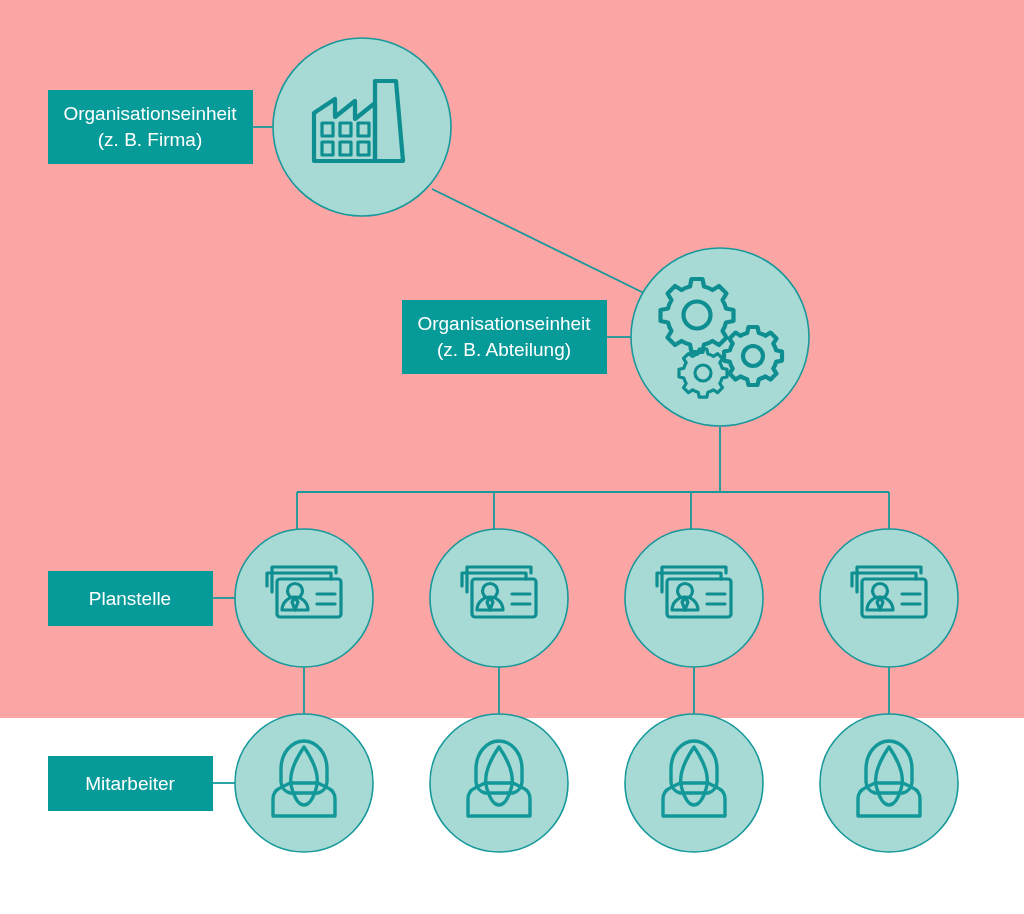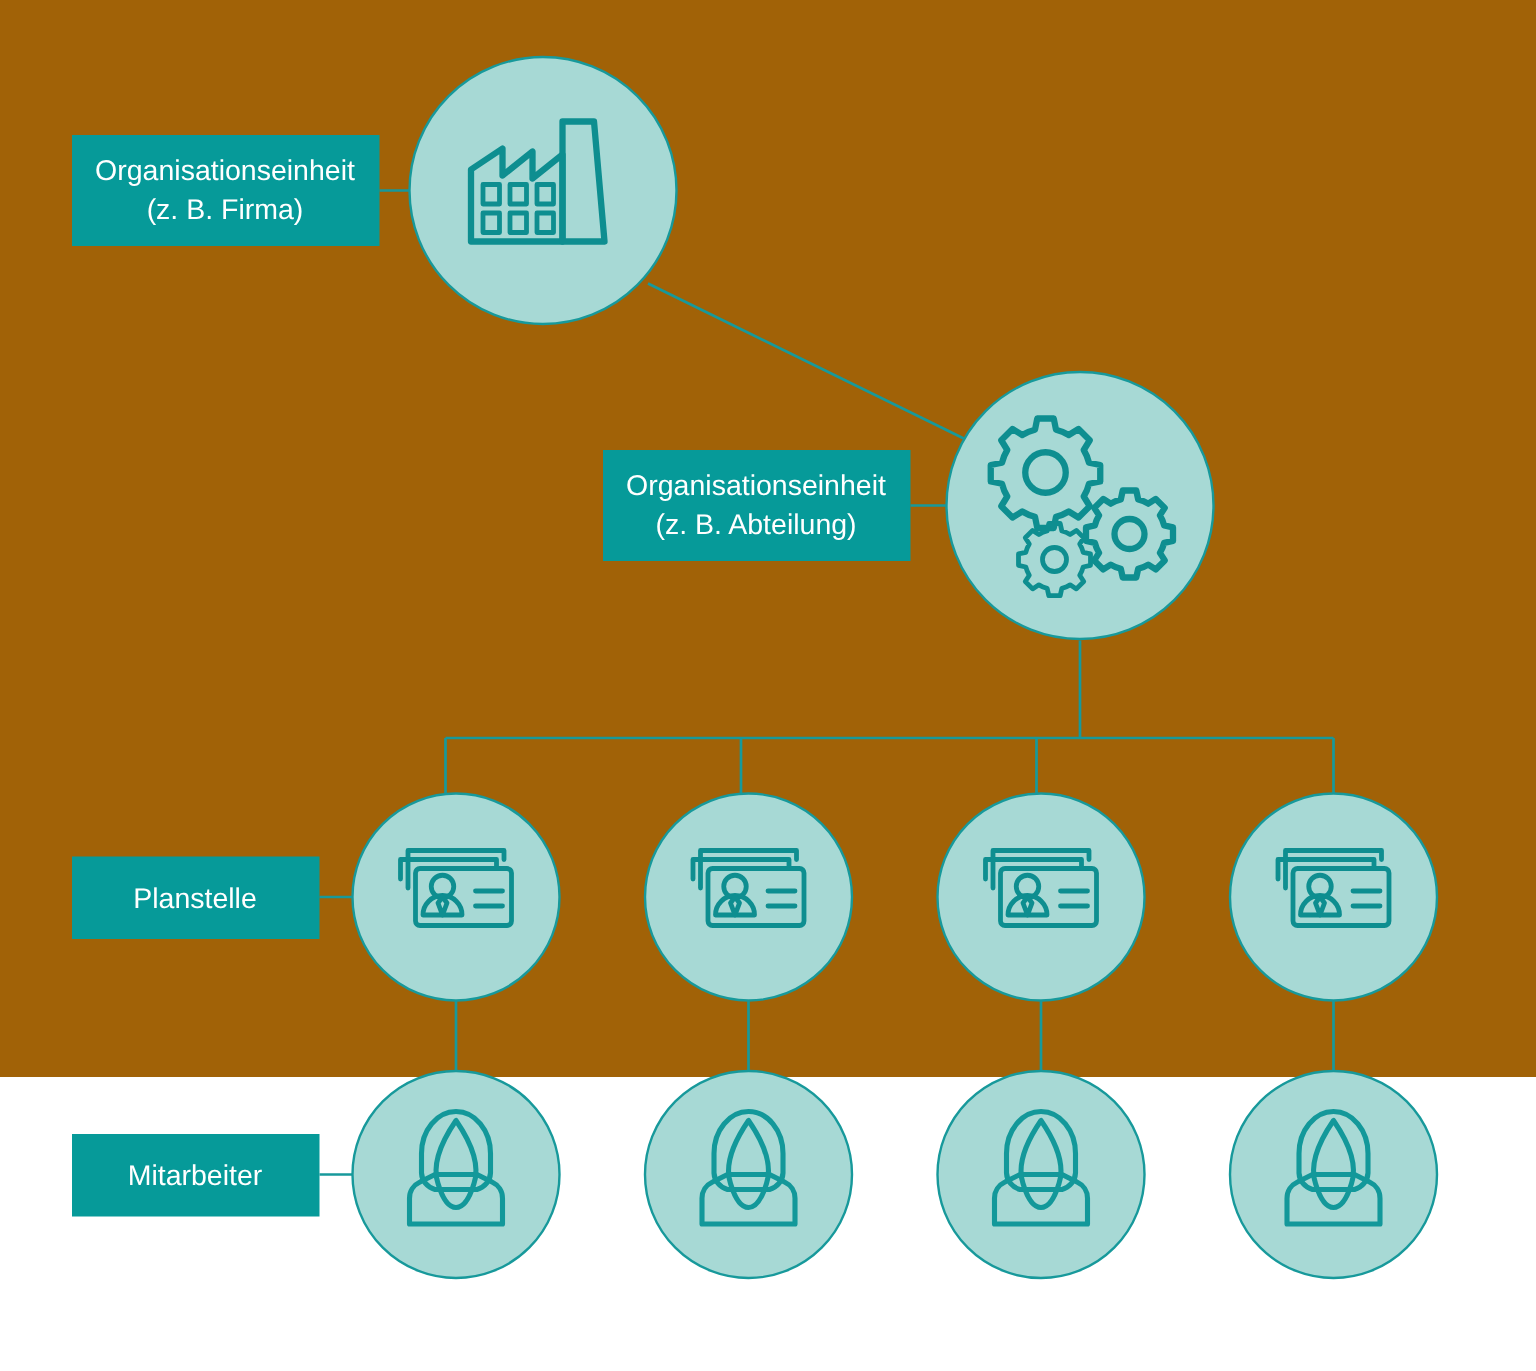--- a/index.html
+++ b/index.html
@@ -10,21 +10,21 @@
   body {
     width: 1024px;
     height: 914px;
     font-family: "Liberation Sans", sans-serif;
     overflow: hidden;
   }
   #diagram-root {
     position: relative;
     width: 1024px;
     height: 718px;
-    background: #a16207;
+    background: #fca5a5;
     text-align: center;
   }
   svg#org-chart {
     display: block;
     width: 1024px;
     height: 914px;
   }
   .label-text {
     font-family: "Liberation Sans", sans-serif;
     font-size: 19px;

